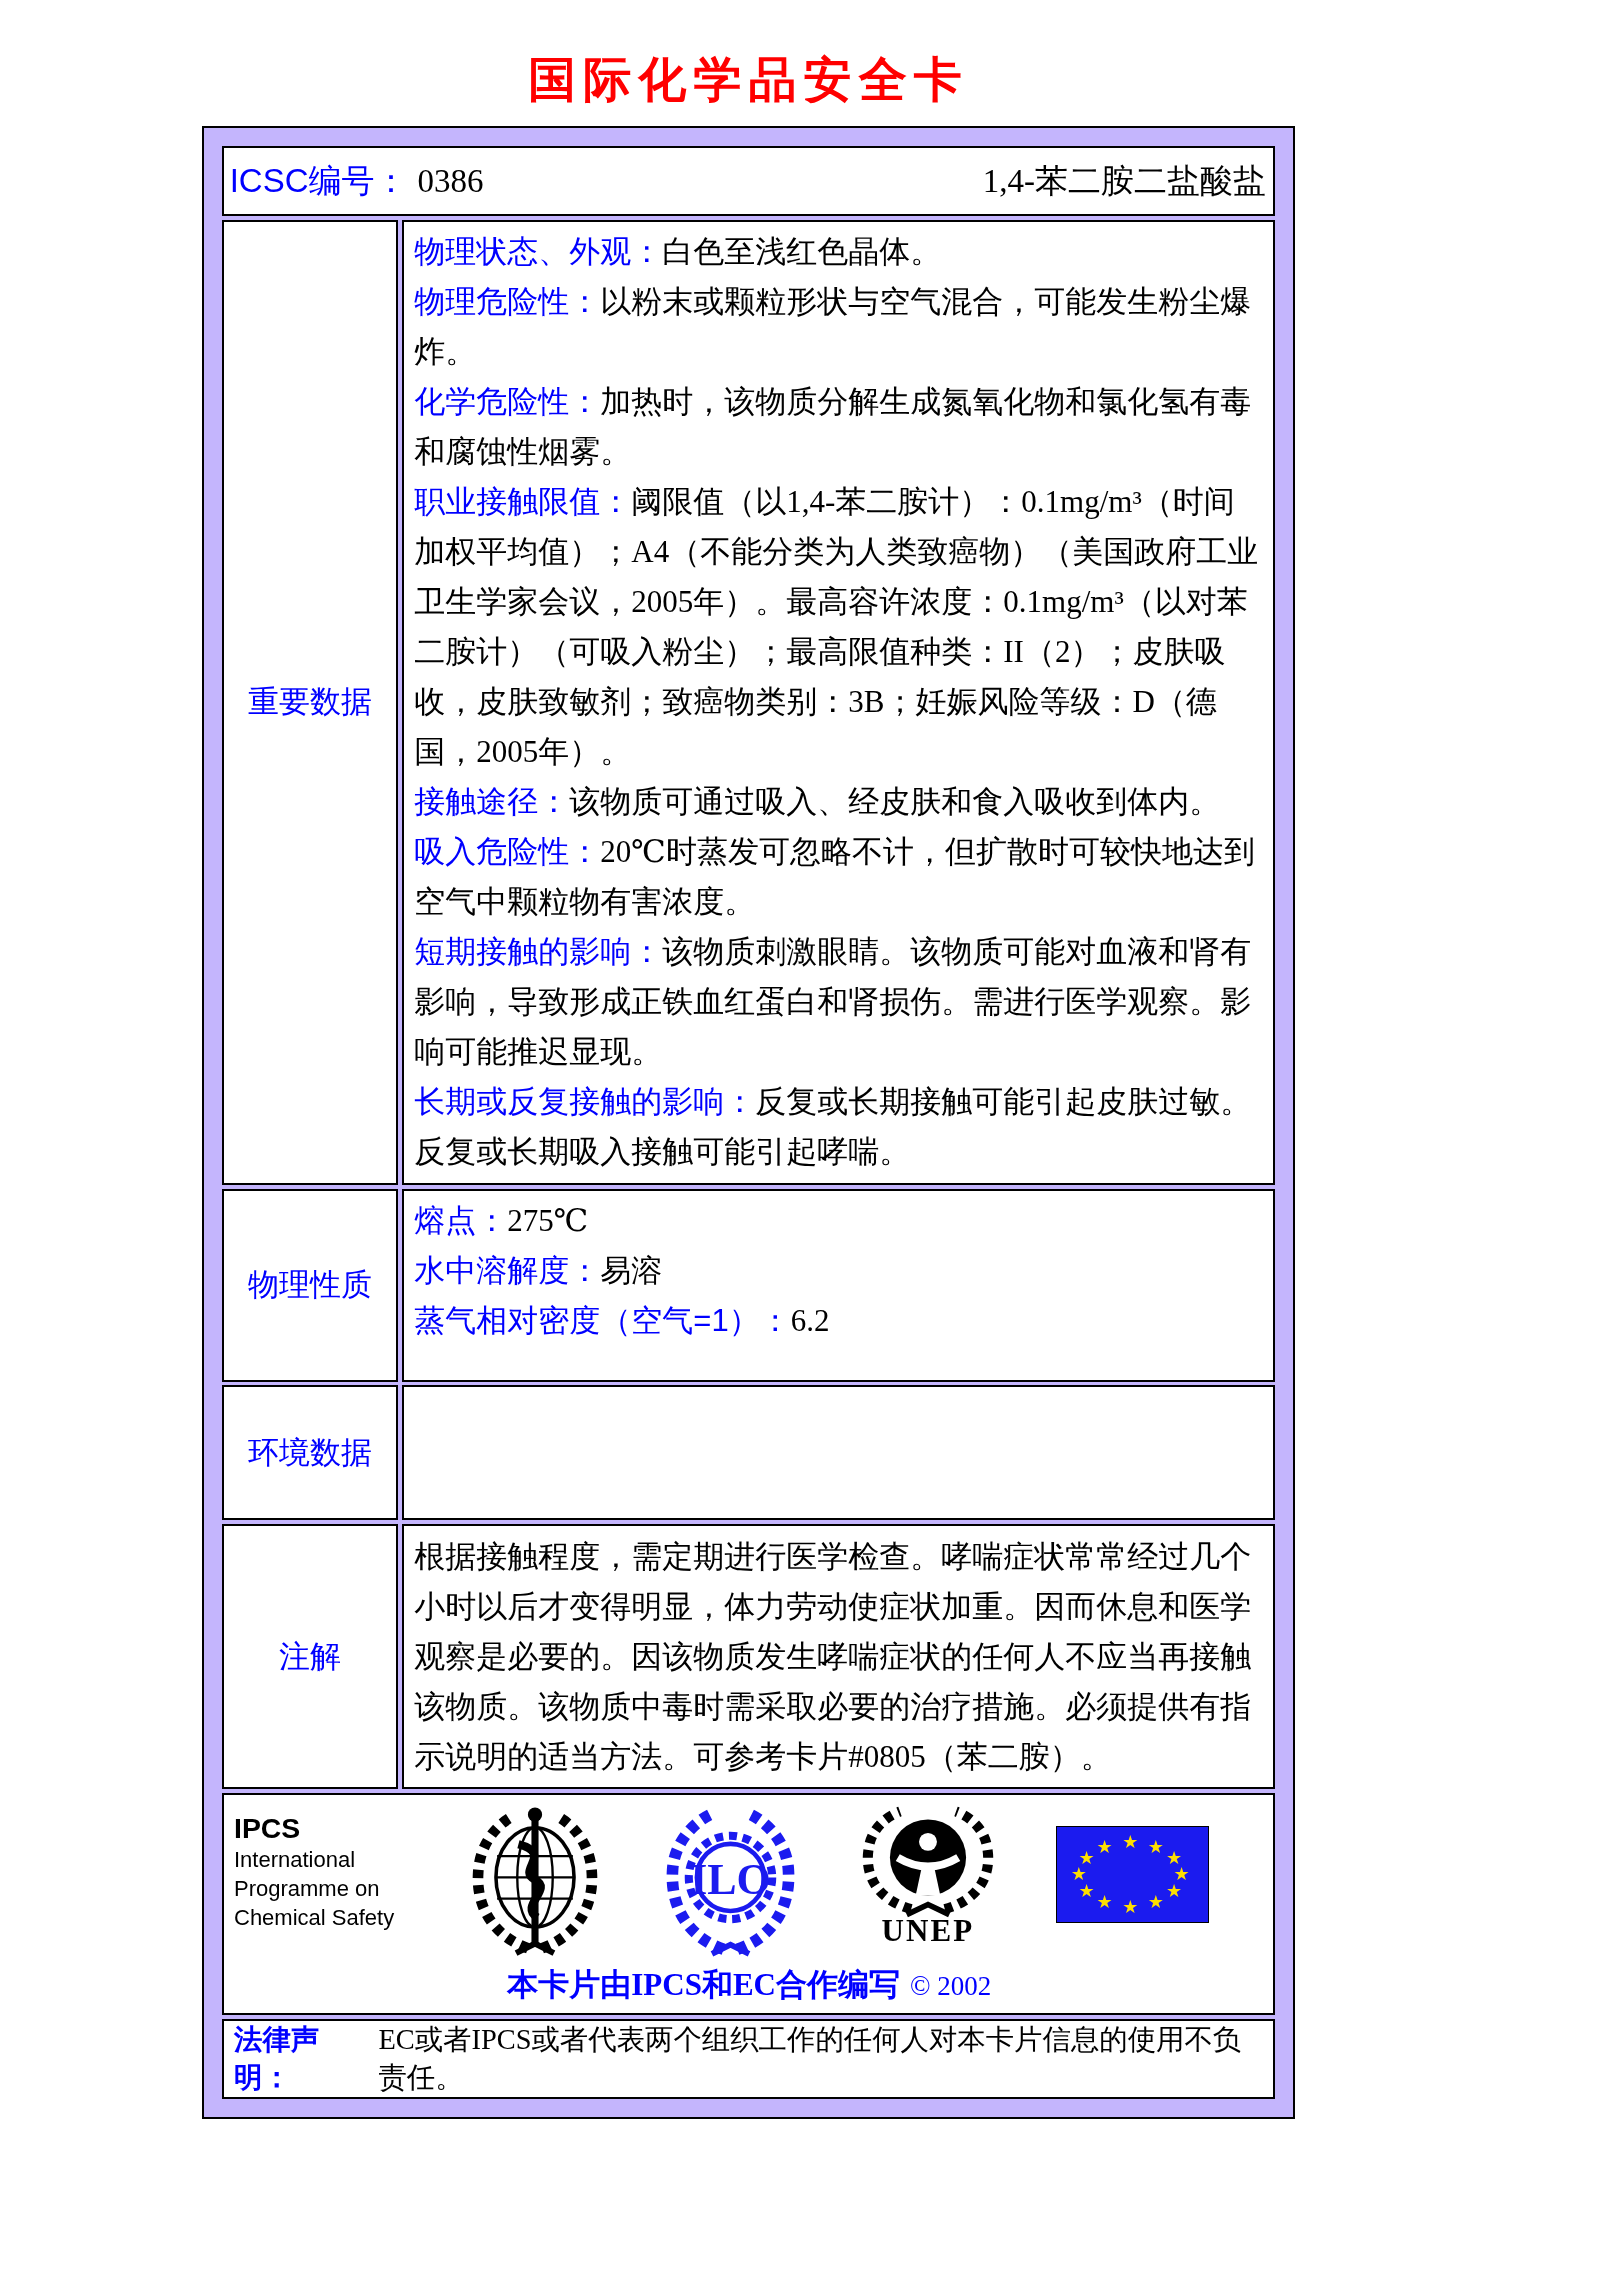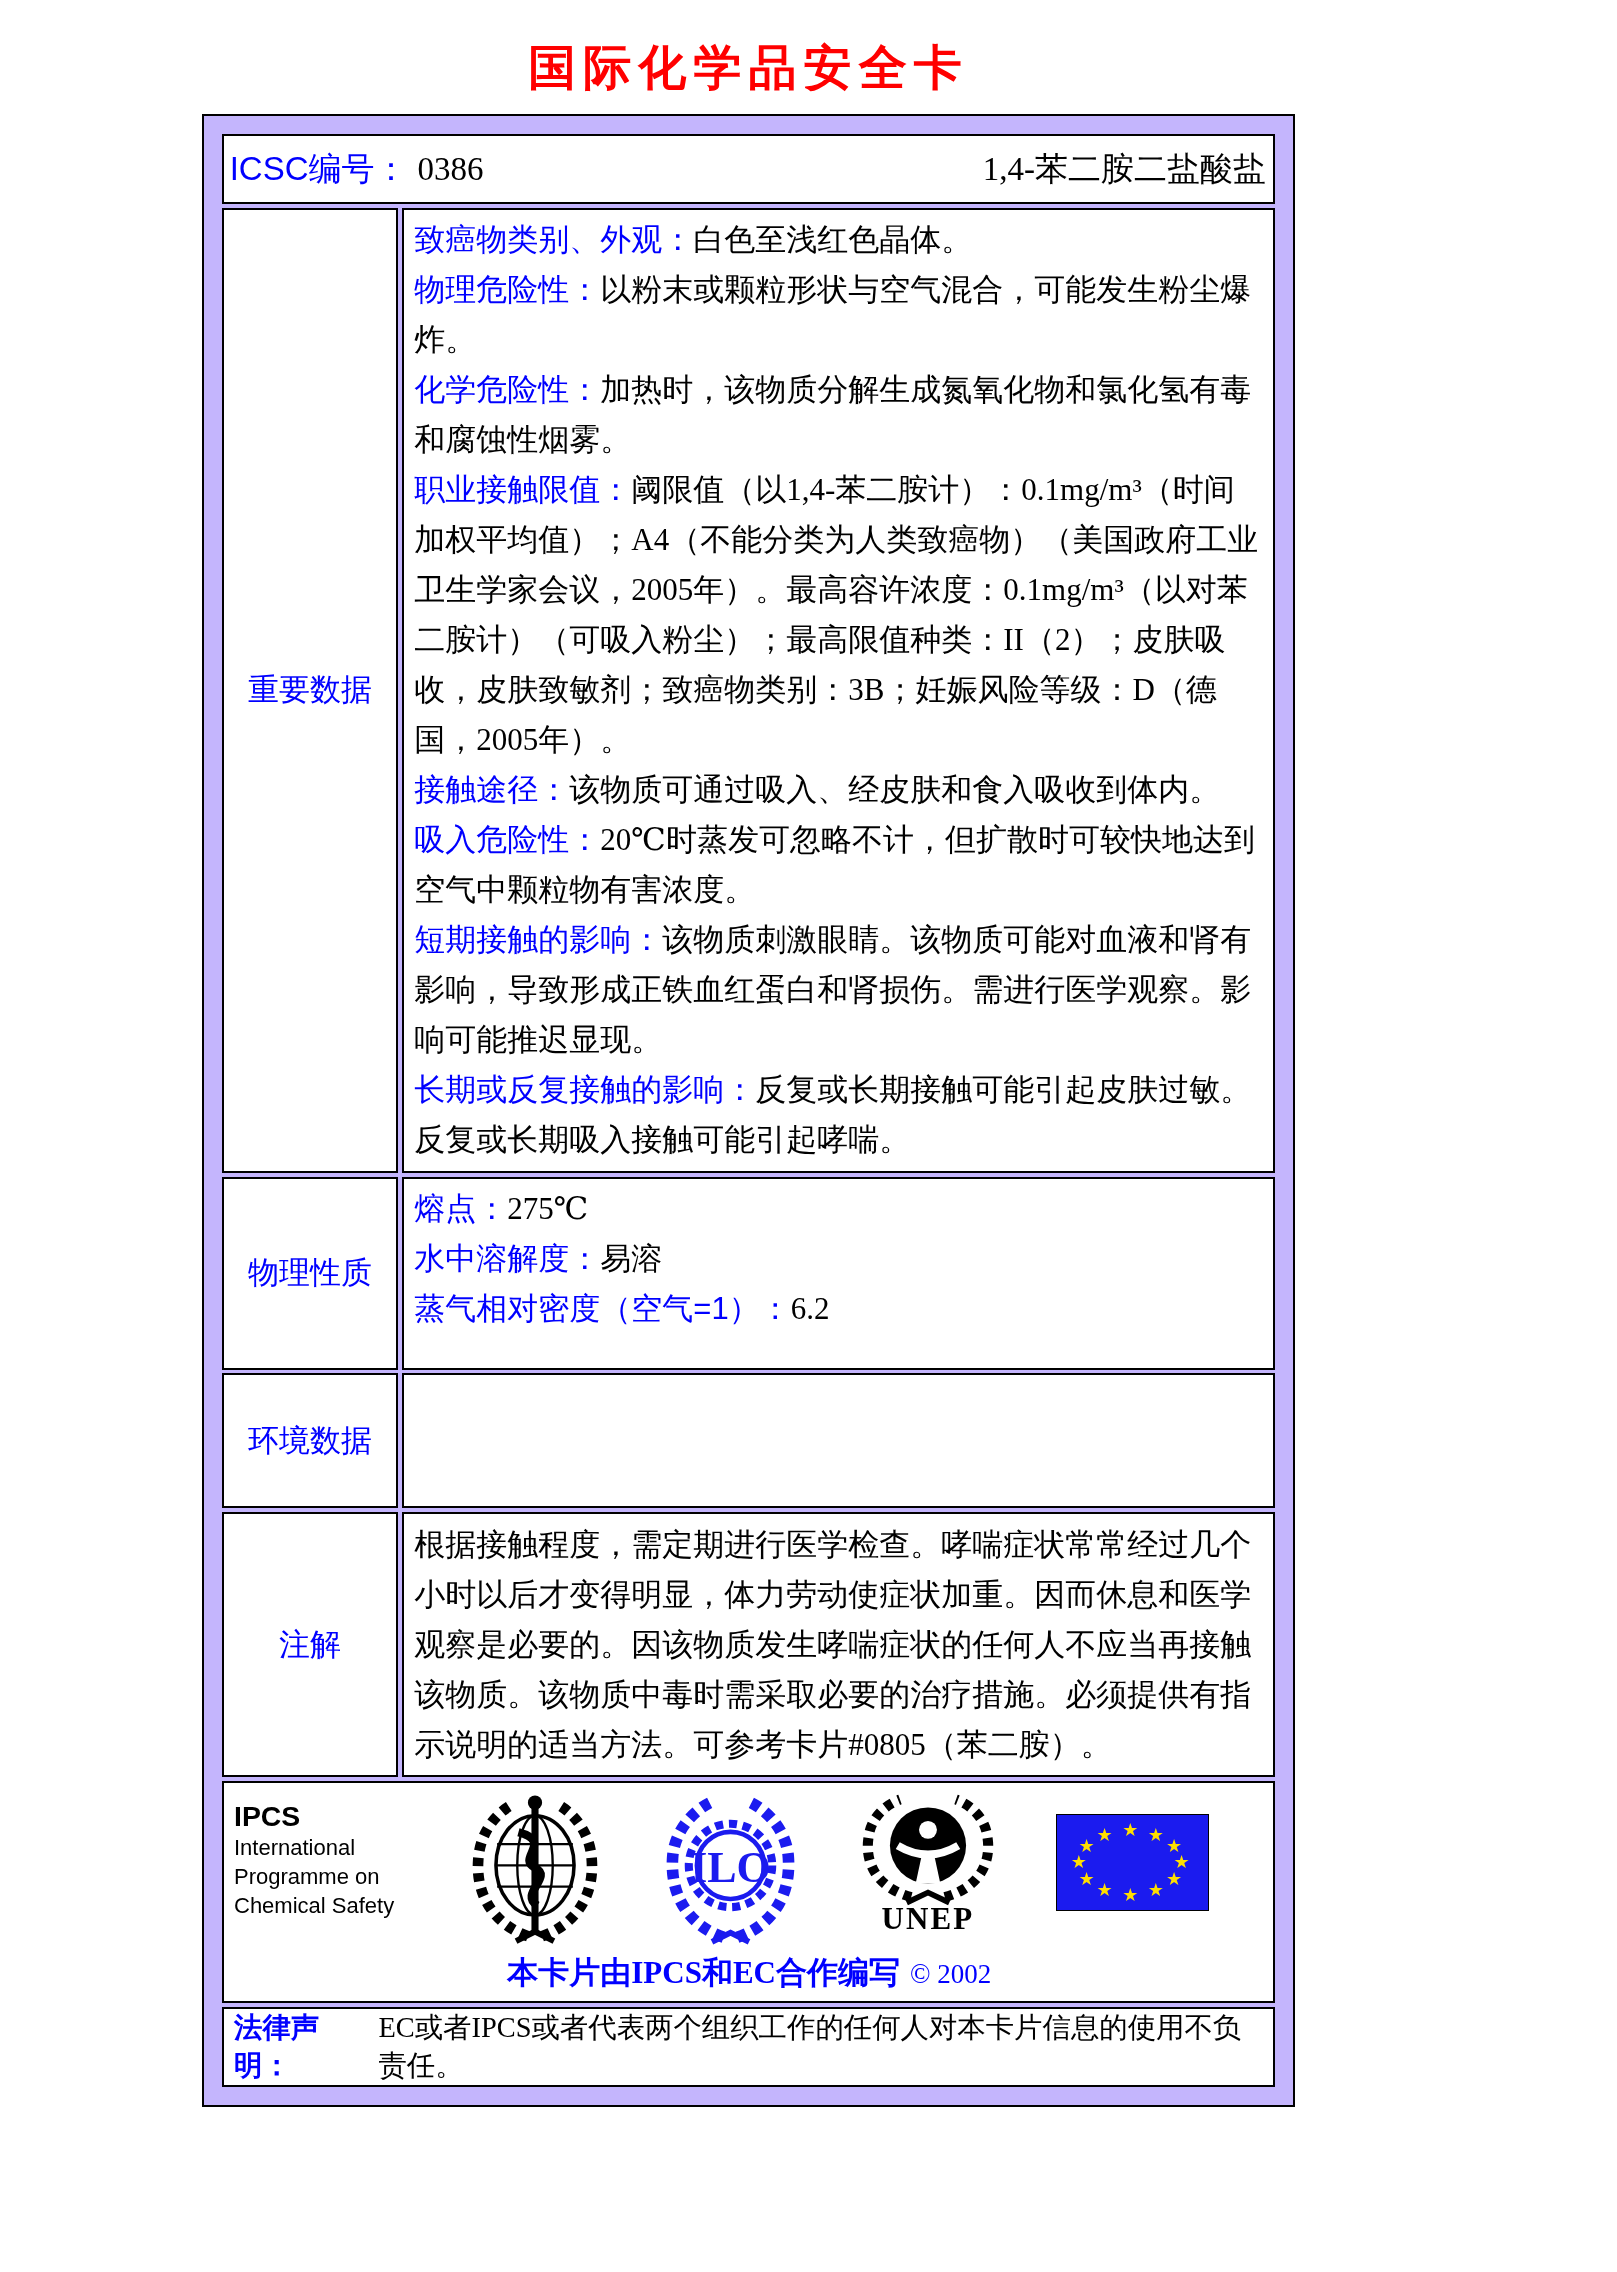--- a/index.html
+++ b/index.html
@@ -2,21 +2,21 @@
 <html style="font-size:11.4px"><head>
 <meta charset="utf-8">
 <style>
   html,body{margin:0;padding:0;background:#ffffff;}
   body{
     width:1617px;height:2273px;position:relative;
     font-family:"Liberation Serif","DejaVu Serif",serif;
     color:#000;
   }
   .doc{
-    position:absolute;left:202px;top:0;width:1093px;
+    position:absolute;left:202px;top:12px;width:1093px;
   }
   .page-title{
     margin:36px 0 14.2px 0;
     text-align:center;
     font-size:48px;
     font-weight:bold;
     color:#ff0000;
     letter-spacing:7.1px;
     font-family:"Liberation Serif","DejaVu Serif",serif;
   }
@@ -100,21 +100,21 @@
       <div class="cell icsc-cell">
         <span class="k">ICSC编号：</span>
         <span class="v">0386</span>
         <span class="chem-name">1,4-苯二胺二盐酸盐</span>
       </div>
     </div>
 
     <div class="row">
       <div class="cell label-cell">重要数据</div>
       <div class="cell content-cell">
-        <p><span class="k">致癌物类别、外观：</span><span class="v">白色至浅红色晶体。</span></p>
+        <p><span class="k">物理状态、外观：</span><span class="v">白色至浅红色晶体。</span></p>
         <p><span class="k">物理危险性：</span><span class="v">以粉末或颗粒形状与空气混合，可能发生粉尘爆炸。</span></p>
         <p><span class="k">化学危险性：</span><span class="v">加热时，该物质分解生成氮氧化物和氯化氢有毒和腐蚀性烟雾。</span></p>
         <p><span class="k">职业接触限值：</span><span class="v">阈限值（以1,4-苯二胺计）：0.1mg/m³（时间加权平均值）；A4（不能分类为人类致癌物）（美国政府工业卫生学家会议，2005年）。最高容许浓度：0.1mg/m³（以对苯二胺计）（可吸入粉尘）；最高限值种类：II（2）；皮肤吸收，皮肤致敏剂；致癌物类别：3B；妊娠风险等级：D（德国，2005年）。</span></p>
         <p><span class="k">接触途径：</span><span class="v">该物质可通过吸入、经皮肤和食入吸收到体内。</span></p>
         <p><span class="k">吸入危险性：</span><span class="v">20℃时蒸发可忽略不计，但扩散时可较快地达到空气中颗粒物有害浓度。</span></p>
         <p><span class="k">短期接触的影响：</span><span class="v">该物质刺激眼睛。该物质可能对血液和肾有影响，导致形成正铁血红蛋白和肾损伤。需进行医学观察。影响可能推迟显现。</span></p>
         <p><span class="k">长期或反复接触的影响：</span><span class="v">反复或长期接触可能引起皮肤过敏。反复或长期吸入接触可能引起哮喘。</span></p>
       </div>
     </div>
 

